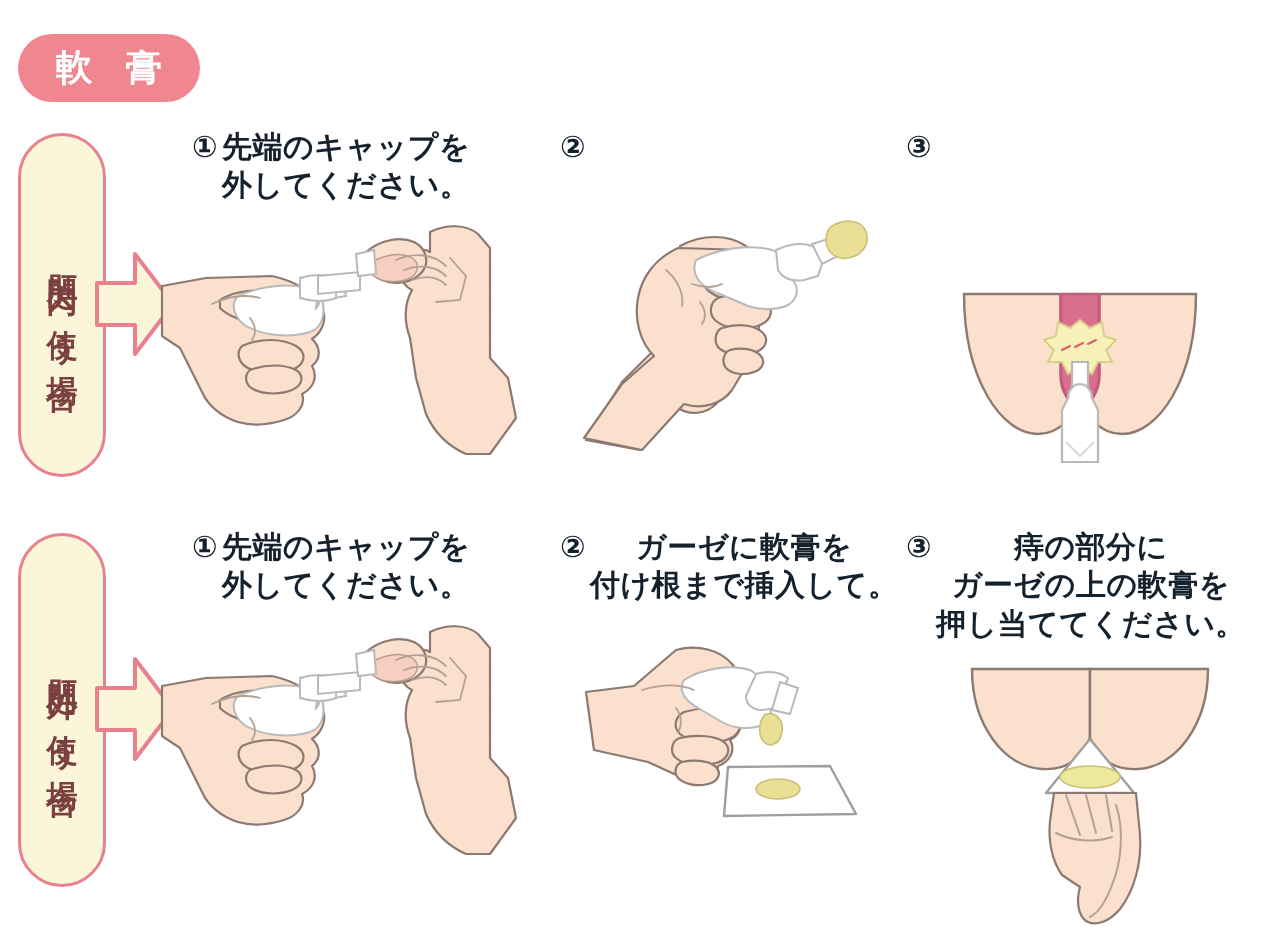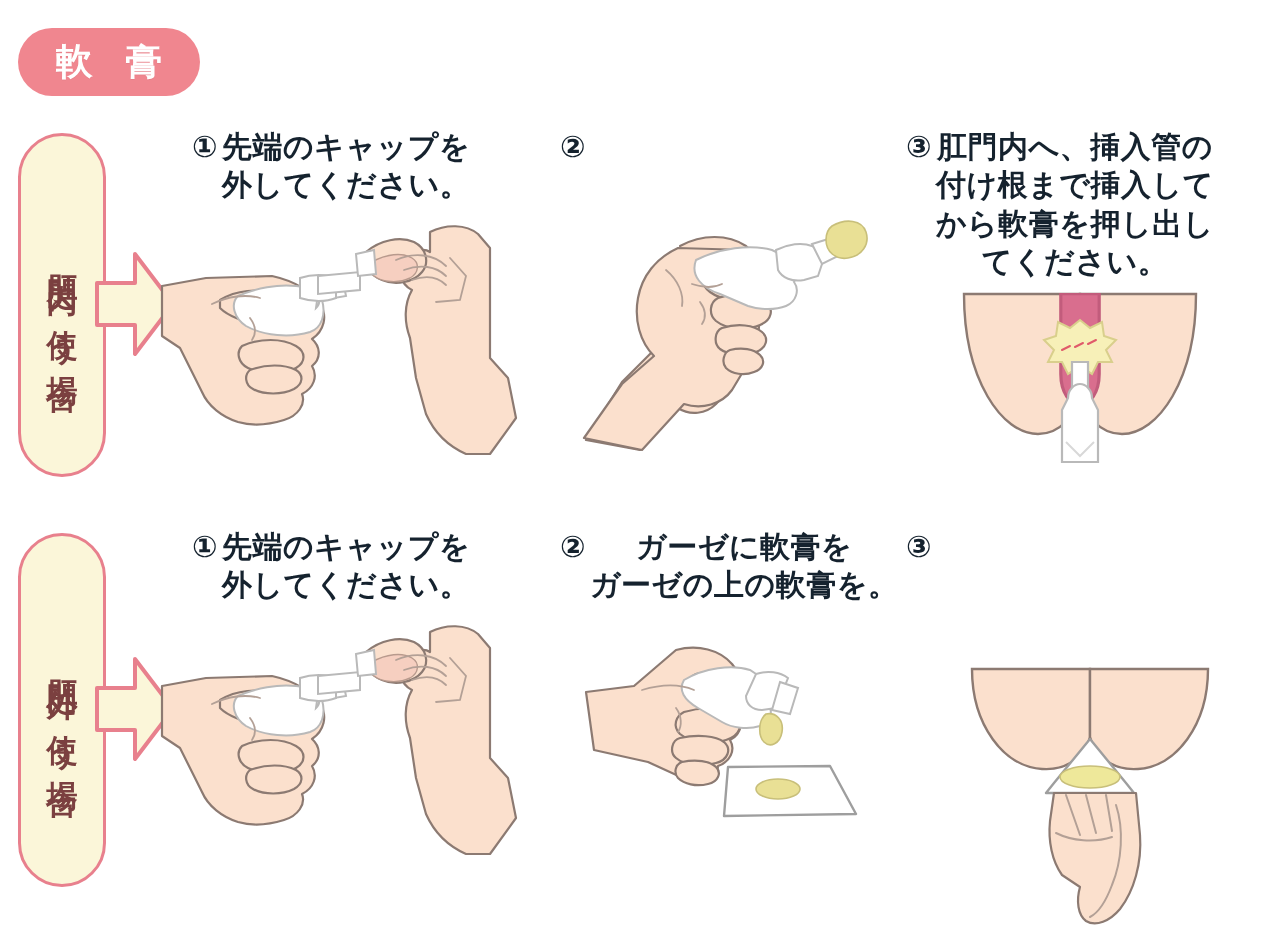--- a/index.html
+++ b/index.html
@@ -7,21 +7,21 @@
     width:1284px;height:940px;
     background:#ffffff;
     font-family:"Liberation Sans","DejaVu Sans",sans-serif;
     position:relative;overflow:hidden;
     color:#1c2b3a;
   }
   .page{position:relative;width:1284px;height:940px;}
 
   
   .title-pill{
-    position:absolute;left:18px;top:28px;
+    position:absolute;left:18px;top:34px;
     width:182px;height:68px;
     border-radius:34px;
     background:#f0868f;
     display:flex;align-items:center;justify-content:center;
   }
   .title-pill .t{
     color:#ffffff;font-size:37px;font-weight:bold;
     letter-spacing:11px;text-indent:11px;
     text-shadow:0 1px 0 rgba(0,0,0,.04);
   }
@@ -174,24 +174,20 @@
     <g fill="none" stroke="#b3a096" stroke-width="1.8" stroke-linecap="round">
       <path d="M106,60 C118,70 124,84 122,96"></path>
       <path d="M132,74 C144,78 154,78 162,74"></path>
       <path d="M140,92 C146,100 146,108 142,114"></path>
     </g>
   </svg>
 
   <div class="step" style="left:906px;top:128px;width:360px;">
     <div class="cap">
       <span class="num">③</span>
-      <span class="txt">肛門内へ、挿入管の
-付け根まで挿入して
-から軟膏を押し出し
-てください。</span>
     </div>
   </div>
 
   <svg class="art" style="left:920px;top:292px;width:320px;height:205px;" viewBox="0 0 320 205">
 
     <path d="M44,2 C44,88 82,142 118,142 C142,142 156,120 160,104 L160,2 Z" fill="#fbe0cd" stroke="#8c7a72" stroke-width="2.4"></path>
     <path d="M276,2 C276,88 238,142 202,142 C178,142 164,120 160,104 L160,2 Z" fill="#fbe0cd" stroke="#8c7a72" stroke-width="2.4"></path>
 
     <path d="M148,2 L148,78 C148,96 154,108 160,108 C166,108 172,96 172,78 L172,2 Z" fill="#d96e8e" stroke="#c25c7c" stroke-width="2" transform="translate(0,0) scale(1.6,1.05) translate(-60,0)"></path>
 
@@ -261,21 +257,21 @@
       <path d="M290,40 L306,58 L300,82 L276,84"></path>
       <path d="M52,86 C68,78 86,76 100,80"></path>
       <path d="M90,100 C96,108 96,116 92,122"></path>
     </g>
   </svg>
 
   <div class="step" style="left:560px;top:528px;width:360px;">
     <div class="cap">
       <span class="num">②</span>
       <span class="txt">ガーゼに軟膏を
-ガーゼの上の軟膏を。</span>
+付け根まで挿入して。</span>
     </div>
   </div>
 
   <svg class="art" style="left:580px;top:622px;width:330px;height:220px;" viewBox="0 0 330 220">
     <g fill="#fbe0cd" stroke="#8c7a72" stroke-width="2.2" stroke-linejoin="round" stroke-linecap="round">
       <path d="M96,28 C118,22 140,28 152,42 L164,58 C172,70 168,84 156,90
                C164,98 162,112 150,118 C156,128 150,140 138,144
                C138,154 128,162 116,162 L68,140 L14,128 L6,70 L54,64 Z"></path>
       <path d="M116,52 C136,46 156,50 166,60 C176,70 172,82 158,88 C142,94 122,90 112,80 C104,72 106,56 116,52Z"></path>
       <path d="M104,90 C124,84 146,86 156,94 C164,102 160,114 146,118 C130,124 110,120 100,112 C92,104 96,94 104,90Z"></path>
@@ -298,20 +294,23 @@
     <ellipse cx="198" cy="167" rx="22" ry="10" fill="#e9e095" stroke="#c8bf7a" stroke-width="1.6"></ellipse>
     <g fill="none" stroke="#b3a096" stroke-width="1.8" stroke-linecap="round">
       <path d="M62,68 C82,62 100,62 114,68"></path>
       <path d="M96,86 C102,94 102,104 98,110"></path>
     </g>
   </svg>
 
   <div class="step" style="left:906px;top:528px;width:360px;">
     <div class="cap">
       <span class="num">③</span>
+      <span class="txt">痔の部分に
+ガーゼの上の軟膏を
+押し当ててください。</span>
     </div>
   </div>
 
   <svg class="art" style="left:930px;top:665px;width:320px;height:265px;" viewBox="0 0 320 265">
 
     <path d="M42,4 C42,60 74,102 112,104 C140,106 156,88 160,72 L160,4 Z" fill="#fbe0cd" stroke="#8c7a72" stroke-width="2.4"></path>
     <path d="M278,4 C278,60 246,102 208,104 C180,106 164,88 160,72 L160,4 Z" fill="#fbe0cd" stroke="#8c7a72" stroke-width="2.4"></path>
 
     <path d="M160,74 L196,118 L204,128 L116,128 L124,118 Z" fill="#ffffff" stroke="#9e9e9e" stroke-width="2.4" stroke-linejoin="round"></path>
     <ellipse cx="160" cy="112" rx="30" ry="11" fill="#eee89a" stroke="#c8bf7a" stroke-width="1.6"></ellipse>

